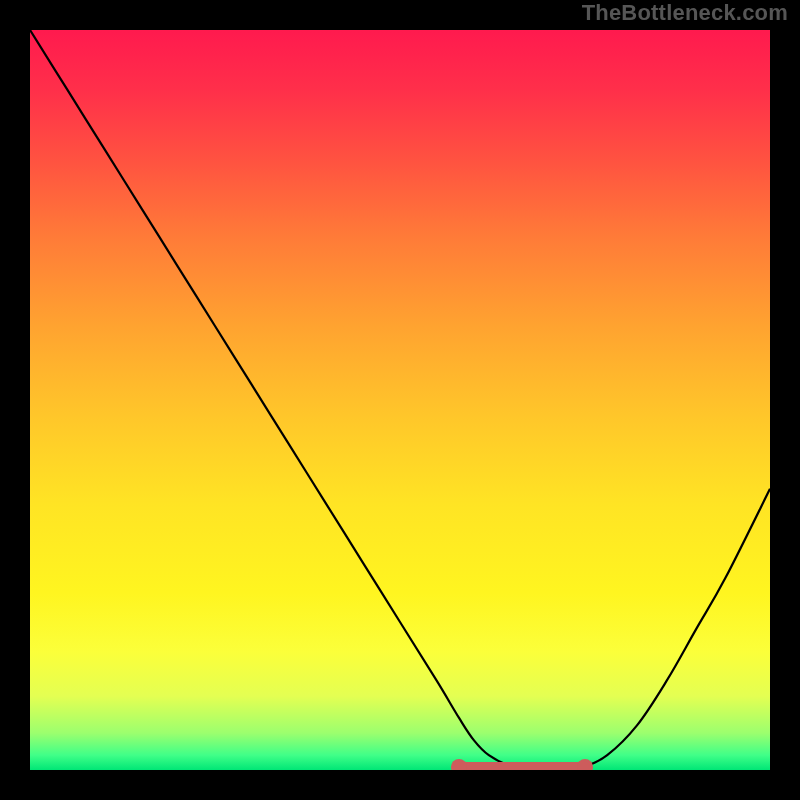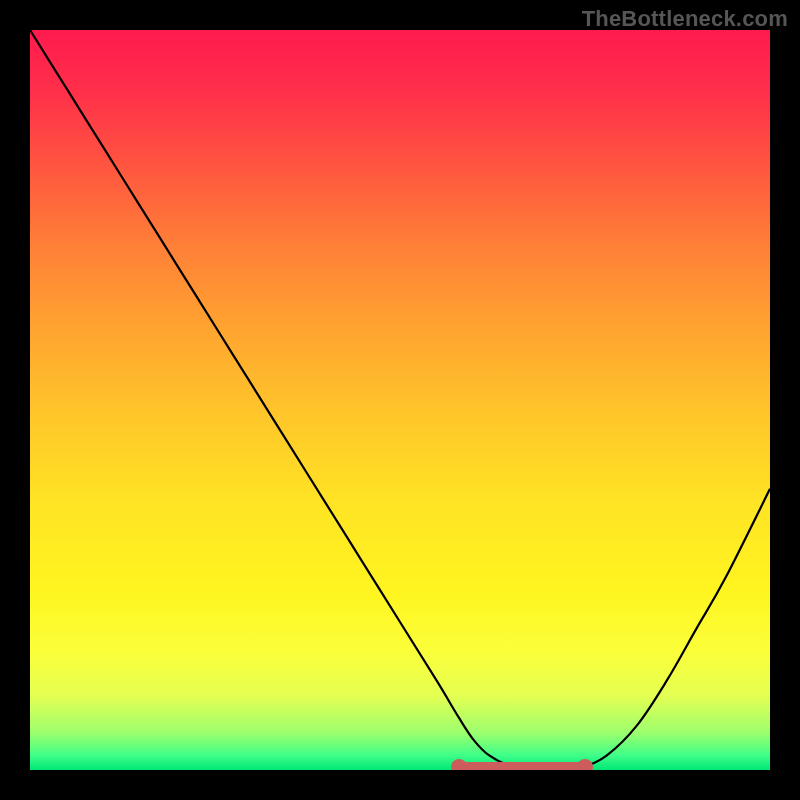--- a/index.html
+++ b/index.html
@@ -5,21 +5,21 @@
   * { margin: 0; padding: 0; box-sizing: border-box; }
   html, body { width: 800px; height: 800px; overflow: hidden; background: #000; }
   .container {
     position: relative;
     width: 800px;
     height: 800px;
     background: #000;
   }
   .watermark {
     position: absolute;
-    top: 6px;
+    top: 0;
     right: 12px;
     font-family: Arial, sans-serif;
     font-size: 22px;
     font-weight: bold;
     color: #565656;
     letter-spacing: 0.2px;
     z-index: 10;
     margin-left: 13px;
   }
   .plot-area {

